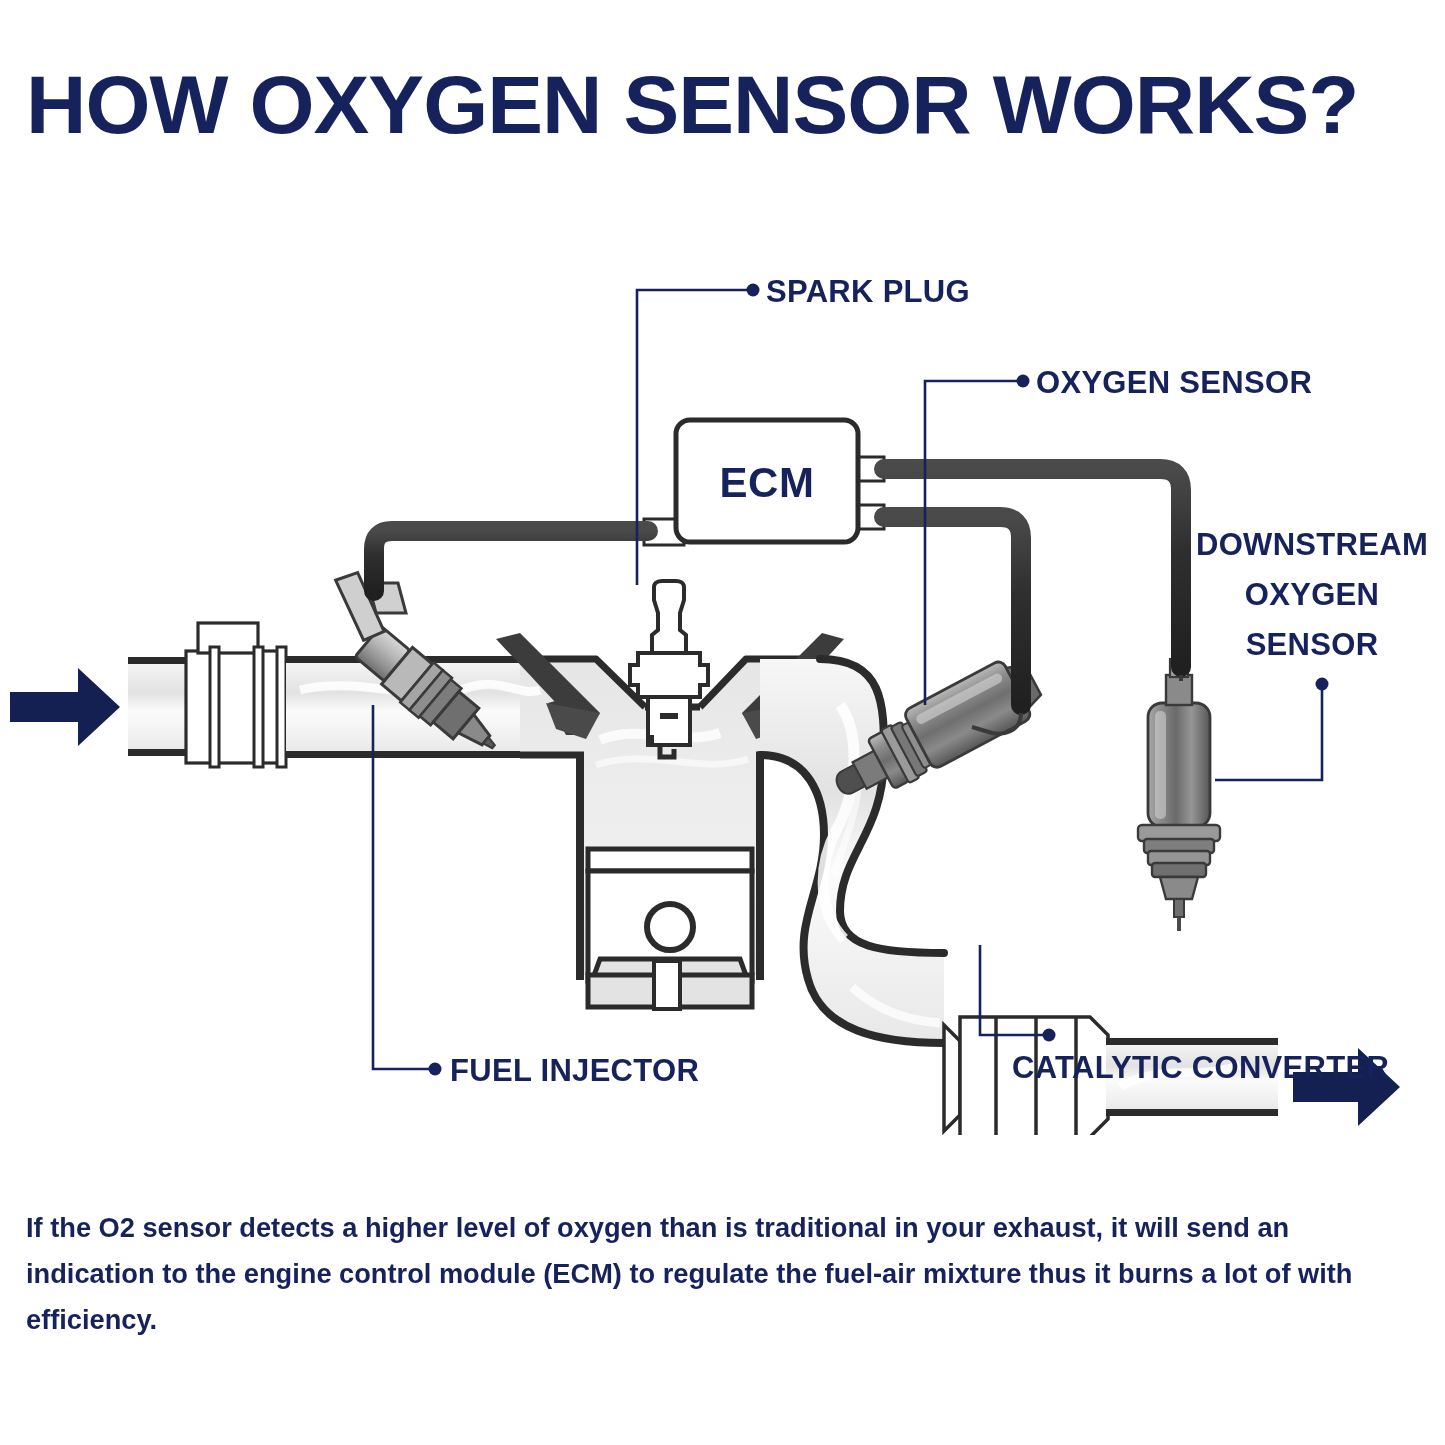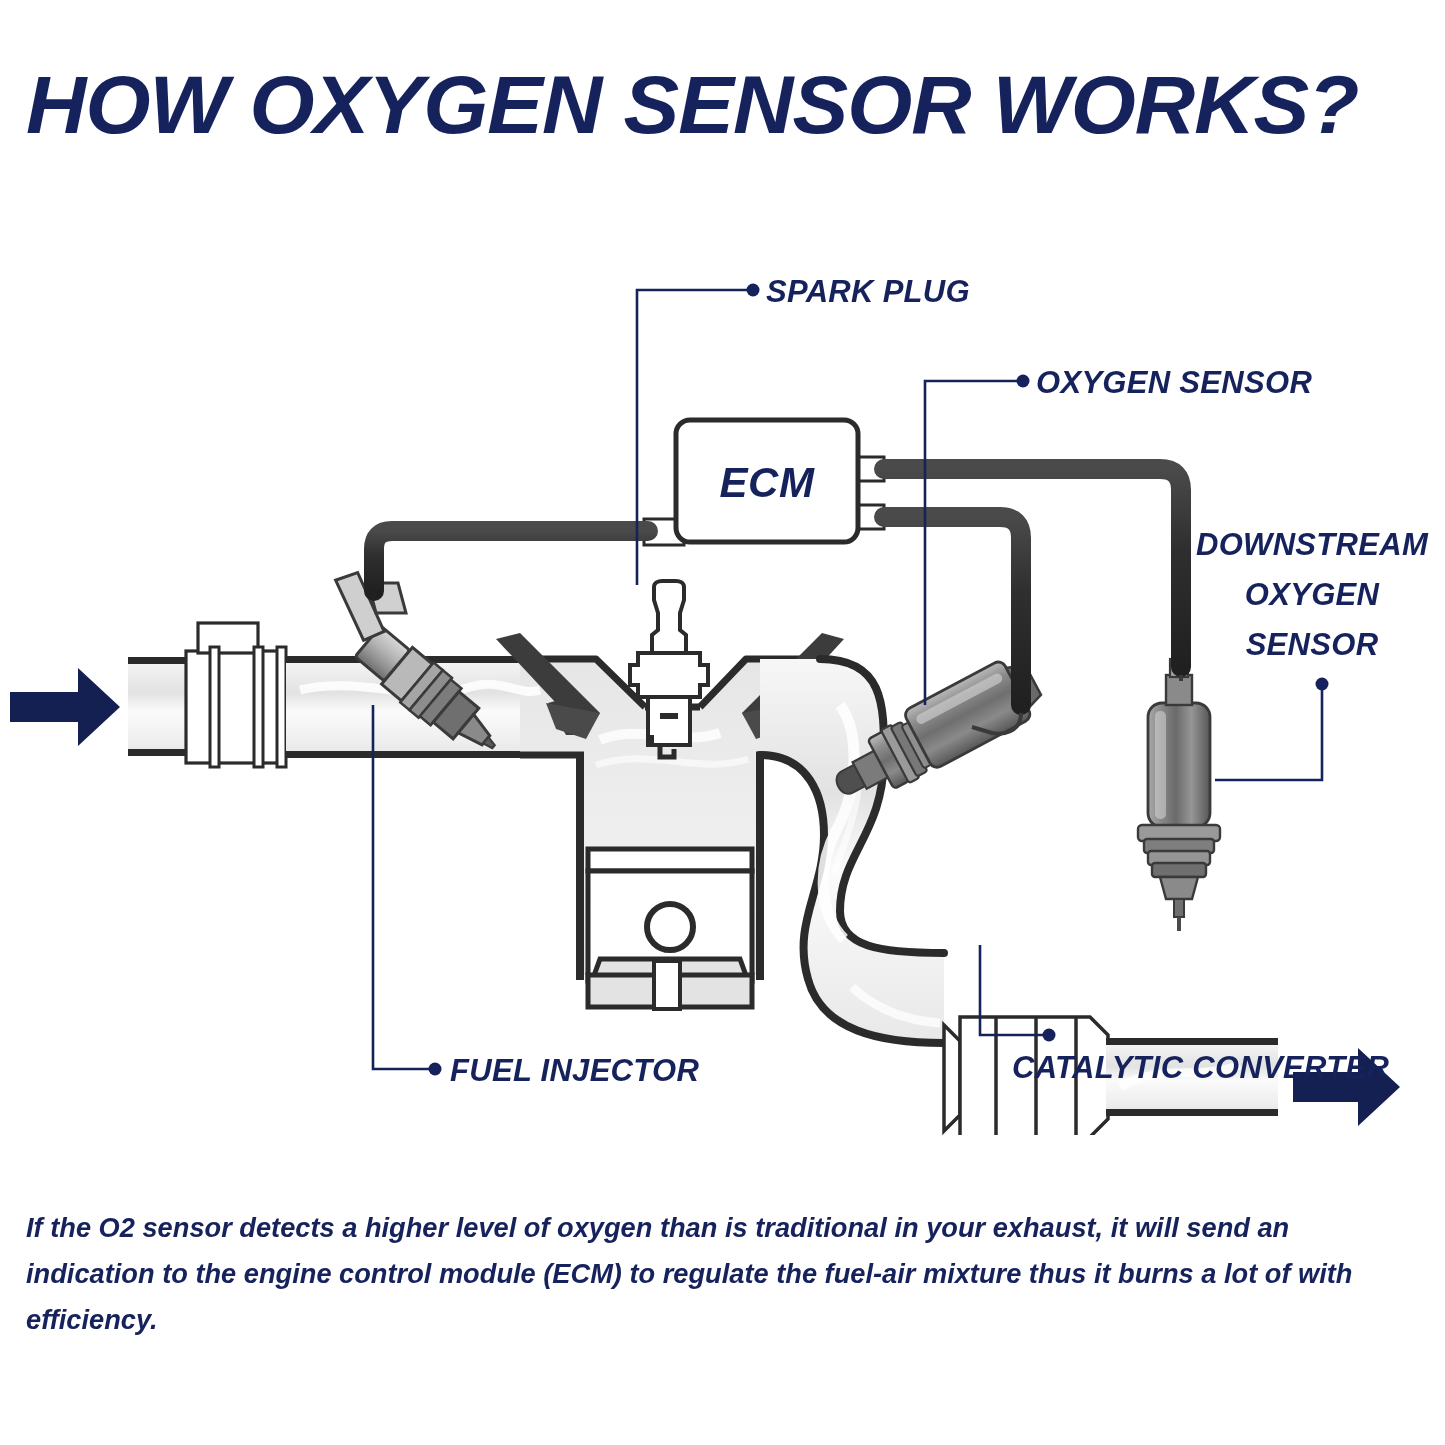--- a/index.html
+++ b/index.html
@@ -2,21 +2,21 @@
 <html><head>
 <meta charset="utf-8">
 <style>
   html,body{margin:0;padding:0;background:#ffffff;}
   body{
     width:1445px;height:1445px;
     font-family:"Liberation Sans", sans-serif;
     overflow:hidden;
     position:relative;
   }
-  #root{position:relative;width:1445px;height:1445px;background:#fff;font-style:italic;}
+  #root{position:relative;width:1445px;height:1445px;background:#fff;}
 
   .title{
     position:absolute;
     left:26px; top:58px;
     font-size:82px;
     font-weight:bold;
     letter-spacing:-1px;
     color:#16225c;
     font-family:"Liberation Sans", sans-serif;
     transform:scaleX(1.02);

